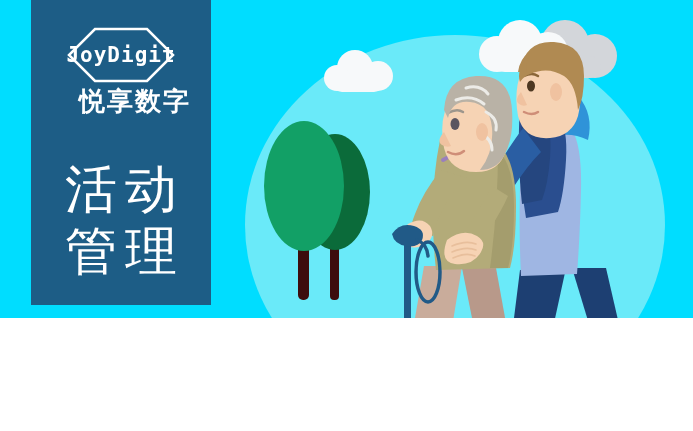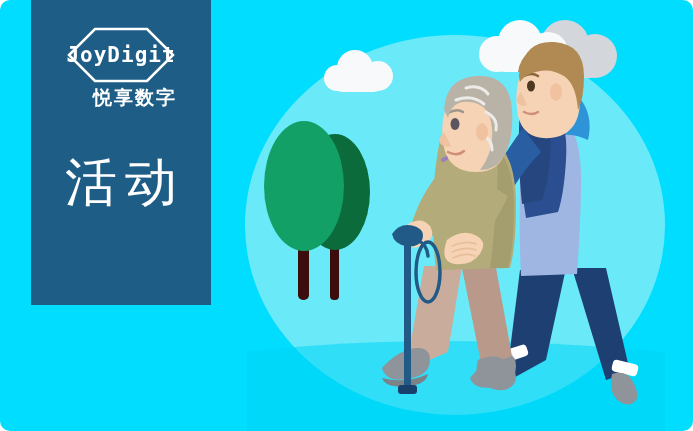--- a/index.html
+++ b/index.html
@@ -3,24 +3,23 @@
 <meta charset="utf-8">
 <style>
   html,body{margin:0;padding:0;}
   body{
     width:693px;height:431px;
     font-family:"Liberation Sans","DejaVu Sans",sans-serif;
     overflow:hidden;
   }
   #poster{
     position:relative;
-    width:693px;height:431px;
+    width:693px;height:318px;
     background:#00ddff;
     overflow:hidden;
-    border-radius:10px;
   }
   .art{position:absolute;left:0;top:0;width:693px;height:431px;}
   
   .panel{
     position:absolute;
     left:31px;top:0;
     width:180px;height:305px;
     background:#1d5d86;
     box-sizing:border-box;
     display:flex;flex-direction:column;
@@ -39,21 +38,21 @@
     font-size:21px;
     font-weight:bold;
     letter-spacing:1px;
     font-family:"DejaVu Sans Mono","Liberation Mono",monospace;
     white-space:nowrap;
     z-index:2;
   }
   .logo-sub{
     margin-top:4px;
     color:#ffffff;
-    font-size:19px;
+    font-size:26px;
     font-weight:bold;
     letter-spacing:2px;
     line-height:1;
     margin-left:28px;
   }
   .title-block{
     margin-top:44px;
     text-align:center;
     color:#ffffff;
     font-weight:normal;
@@ -203,16 +202,17 @@
       <svg class="logo-hex" width="108" height="56" viewBox="0 0 108 56">
         <polygon points="28,2 80,2 106,28 80,54 28,54 2,28" fill="none" stroke="#ffffff" stroke-width="2.5"></polygon>
       </svg>
       <span class="logo-text">JoyDigit</span>
     </div>
 
     <div class="logo-sub">悦享数字</div>
 
     <div class="title-block">
       <div class="title-line">活动</div>
+      <div class="title-line">管理</div>
     </div>
   </div>
 
 </div>
 
 </body></html>

